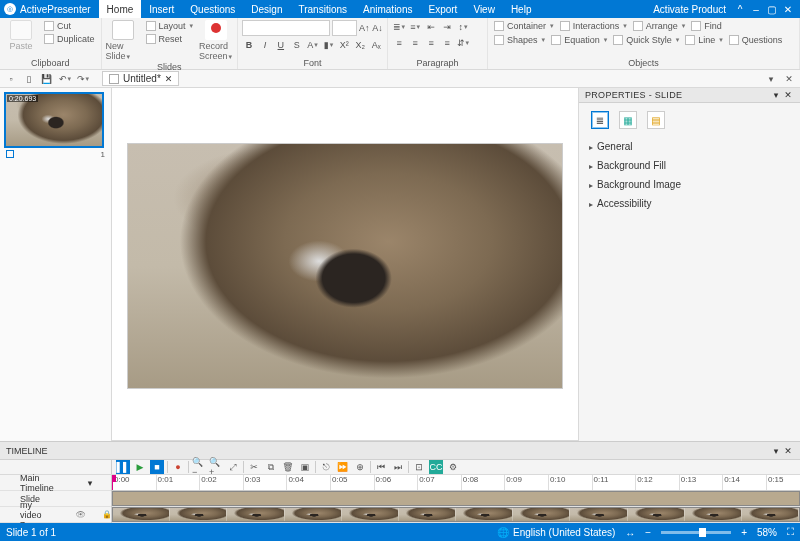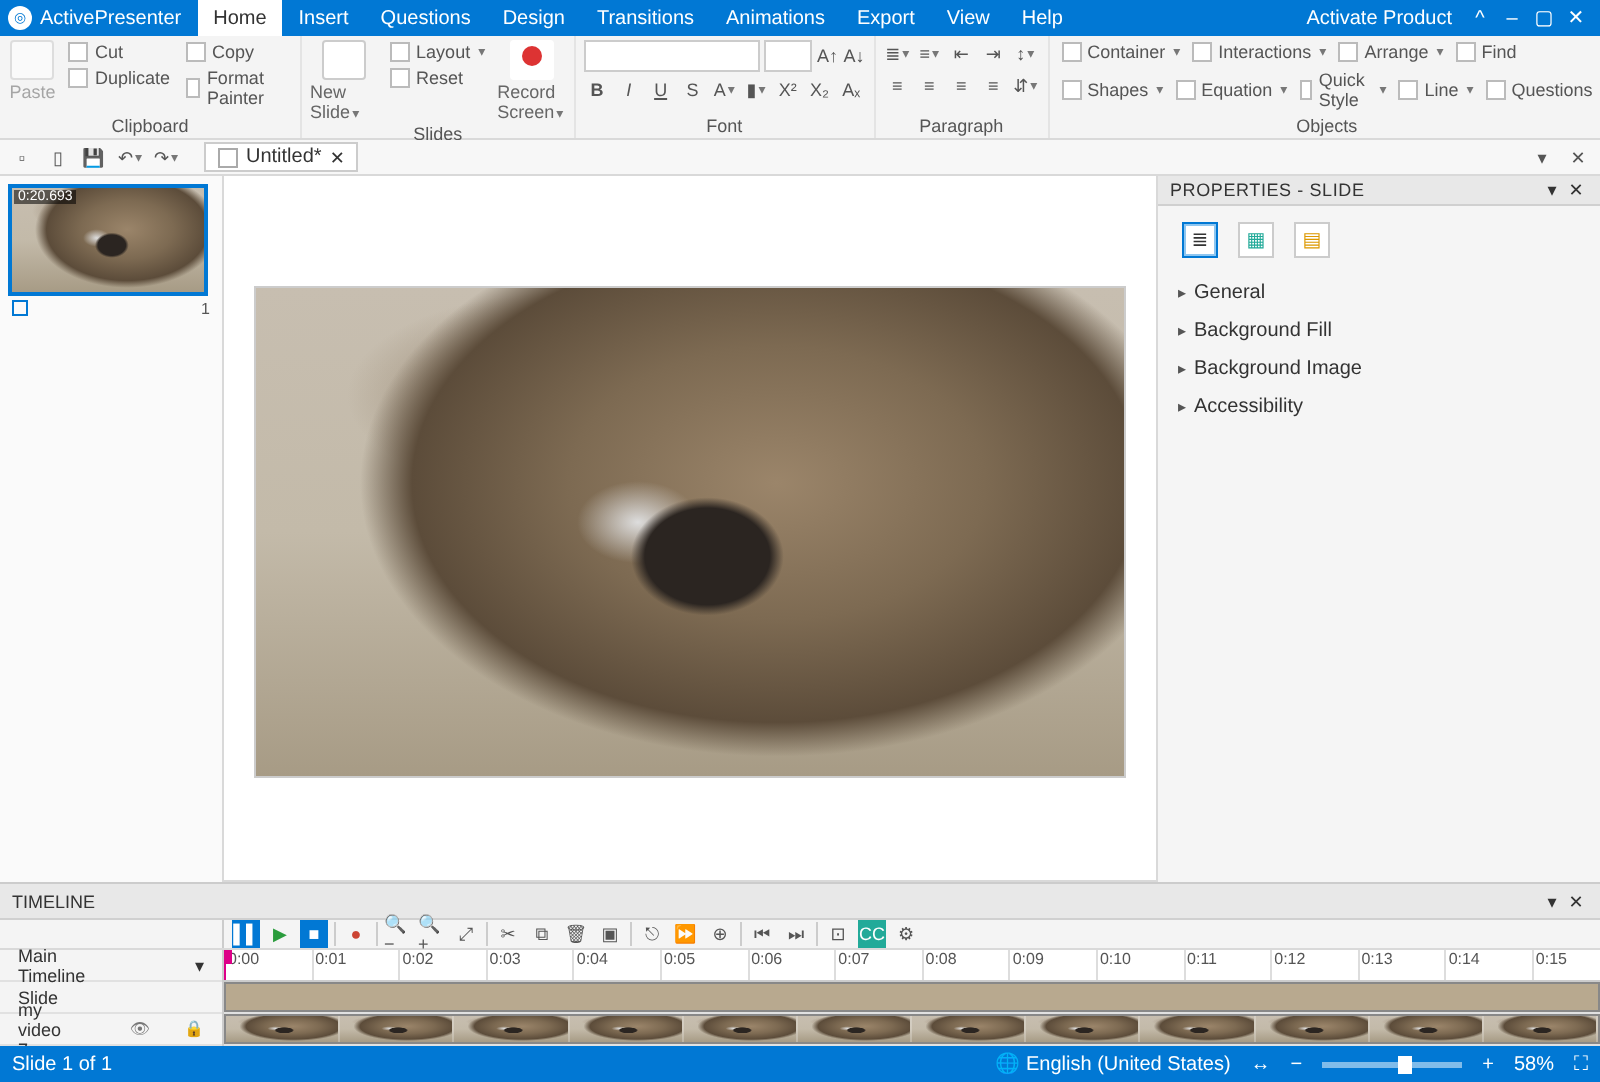--- a/index.html
+++ b/index.html
@@ -72,21 +72,21 @@
 .tl-left { width: 112px; border-right: 1px solid #ccc; height: 100%; }
 .tl-tools .tl-left { display: flex; align-items: center; }
 .tl-toolbtns { flex: 1; display: flex; align-items: center; gap: 3px; padding: 0 4px; }
 .tbtn { width: 14px; height: 14px; display: flex; align-items: center; justify-content: center; font-size: 9px; color: #555; cursor: pointer; }
 .tbtn.blue { background: #0178d4; color: #fff; }
 .tbtn.green { color: #2a9c3c; }
 .tbtn.red { color: #c43; }
 .sep { width: 1px; height: 12px; background: #ccc; }
 .tl-body { flex: 1; display: flex; }
 .tl-tracks-left { width: 112px; border-right: 1px solid #ccc; display: flex; flex-direction: column; }
-.tl-row-head { height: 16px; border-bottom: 1px solid #e1e1e1; display: flex; align-items: center; padding: 0 9px; font-size: 9px; gap: 17px; }
+.tl-row-head { height: 16px; border-bottom: 1px solid #e1e1e1; display: flex; align-items: center; padding: 0 20px; font-size: 9px; gap: 17px; }
 .tl-row-head .sp { flex: 1; }
 .eye { font-size: 8px; color: #777; }
 .tl-tracks-right { flex: 1; display: flex; flex-direction: column; overflow: hidden; position: relative; }
 .ruler { height: 16px; border-bottom: 1px solid #ccc; display: flex; font-size: 8px; color: #555; position: relative; background: #fff; justify-content: space-between; }
 .tick { width: 34px; border-left: 1px solid #ddd; padding-left: 1px; }
 .track { height: 16px; border-bottom: 1px solid #e1e1e1; background: #fff; }
 .clip { height: 15px; border: 1px solid #888; background: #b8a98f; position: relative; overflow: hidden; }
 .frames { display: flex; height: 100%; }
 .frame { flex: 1; border-right: 1px solid rgba(255,255,255,.25); }
 .playhead { position: absolute; left: 0; top: 0; bottom: 0; width: 1px; background: #d08; }
@@ -146,30 +146,20 @@
           <span>Paste</span>
         </div>
         <div class="smallrow">
           <div class="smallbtn">
               <span class="si"></span>
               <span>Cut</span>
             </div>
           <div class="smallbtn">
               <span class="si"></span>
               <span>Duplicate</span>
-            </div>
-        </div>
-        <div class="smallrow">
-          <div class="smallbtn">
-              <span class="si"></span>
-              <span>Copy</span>
-            </div>
-          <div class="smallbtn">
-              <span class="si"></span>
-              <span>Format Painter</span>
             </div>
         </div>
       </div>
       <div class="label">Clipboard</div>
     </div>
 
     <div class="group">
       <div class="body">
         <div class="bigbtn">
           <div class="ico"></div>

